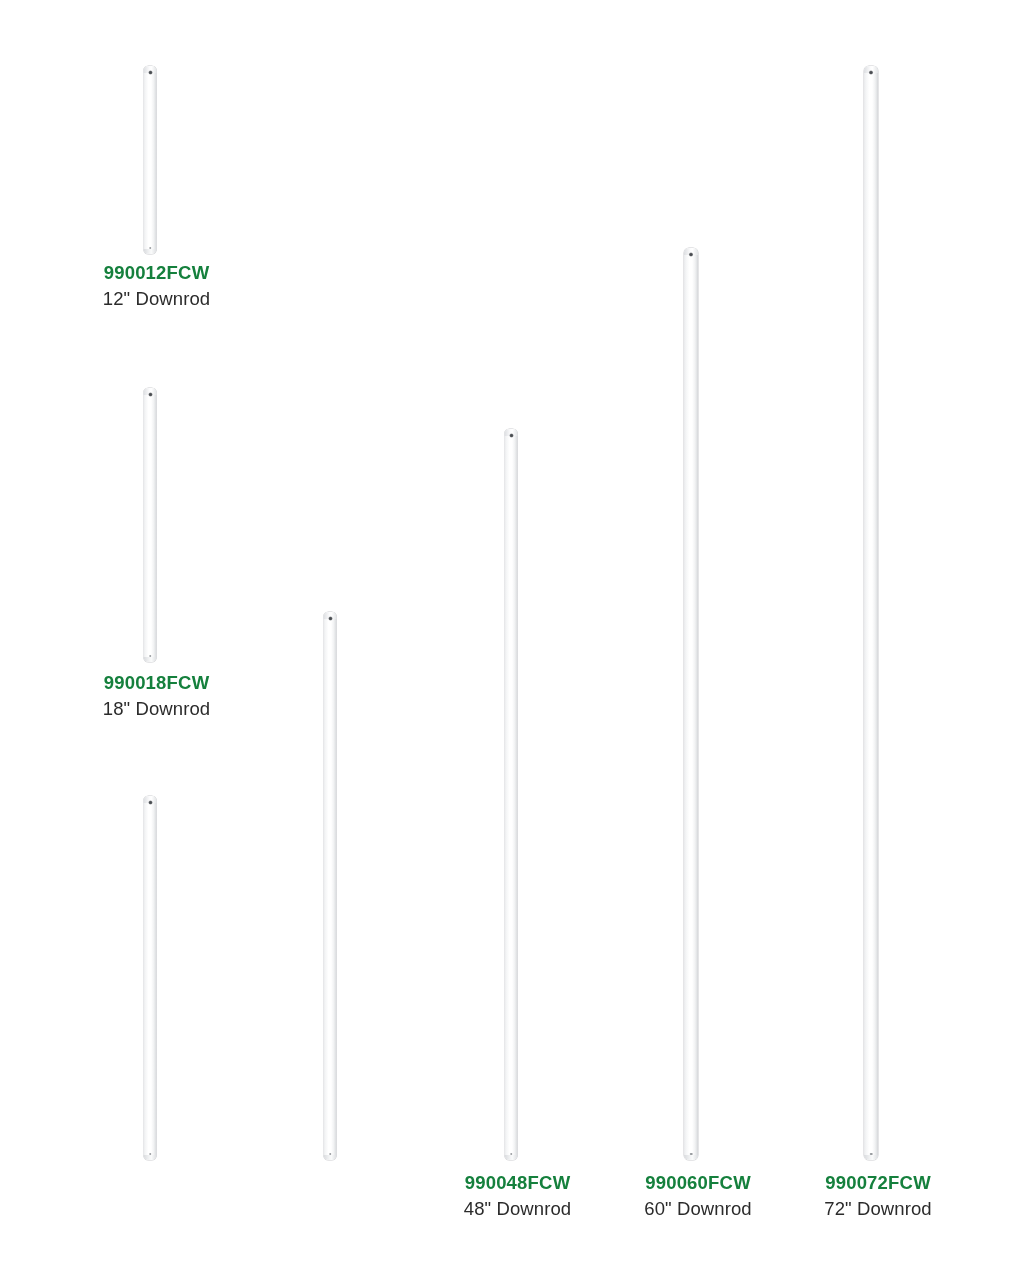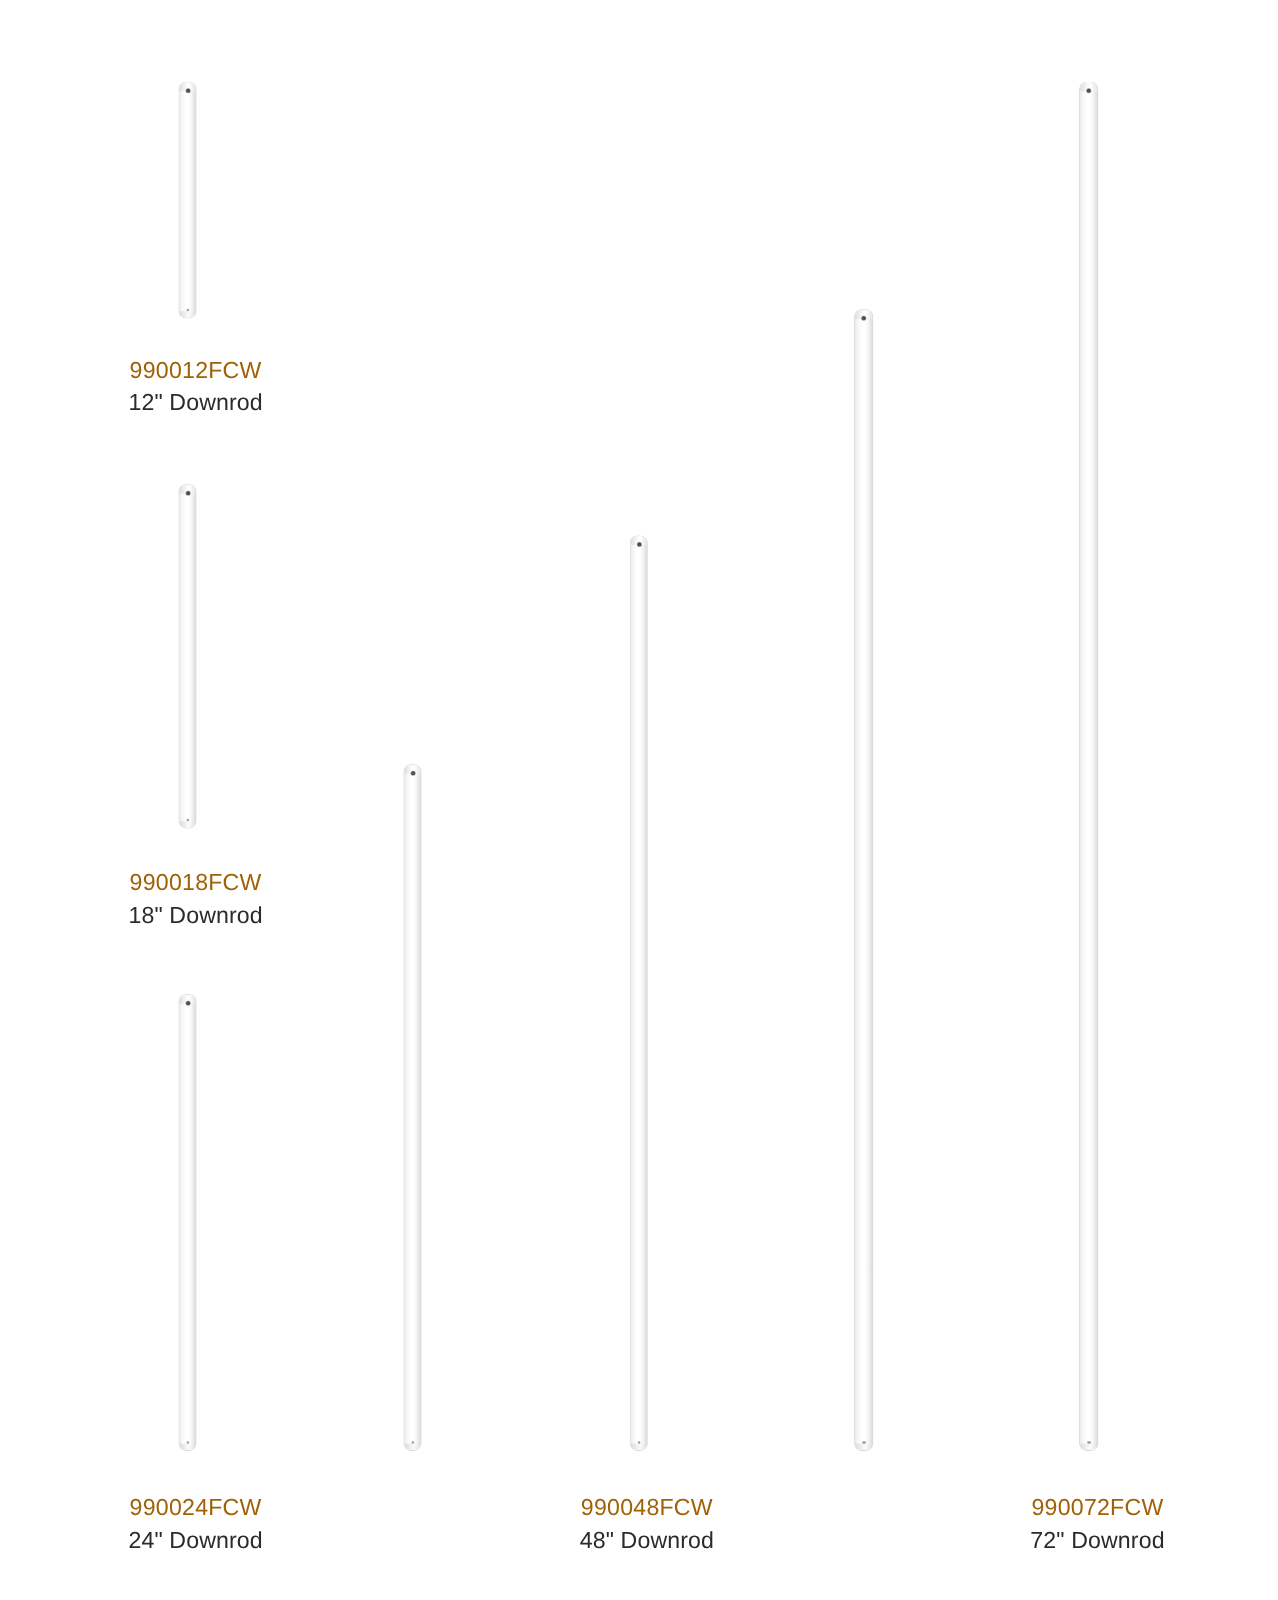--- a/index.html
+++ b/index.html
@@ -85,25 +85,24 @@
   }
   .labels {
     position: absolute;
     left: 50%;
     transform: translateX(-50%);
     text-align: center;
     white-space: nowrap;
   }
   .sku {
     font-size: 18.5px;
-    font-weight: normal;
-    color: #a16207;
+    font-weight: bold;
+    color: #15803d;
     letter-spacing: 0.2px;
     line-height: 26px;
-    margin-top: 23px;
   }
   .desc {
     font-size: 18.5px;
     font-weight: normal;
     color: #2b2b2b;
     letter-spacing: 0.1px;
     line-height: 26px;
   }
 </style>
 </head>
@@ -134,24 +133,20 @@
         <div class="desc">18" Downrod</div>
       </div>
     </div>
     <div class="rod-group" style="left: 0px; top: 0px; width: 1022px; height: 1280px;">
       <div class="rod" style="left: 150px; top: 796px; width: 13px; height: 364px;">
         <div class="cap-top"></div>
         <div class="hole-top"></div>
         <div class="cap-bottom"></div>
         <div class="hole-bottom"></div>
       </div>
-      <div class="labels" style="left: 156.5px; top: 1170px;">
-        <div class="sku">990024FCW</div>
-        <div class="desc">24" Downrod</div>
-      </div>
     </div>
     <div class="rod-group" style="left: 0px; top: 0px; width: 1022px; height: 1280px;">
       <div class="rod" style="left: 330px; top: 612px; width: 13px; height: 548px;">
         <div class="cap-top"></div>
         <div class="hole-top"></div>
         <div class="cap-bottom"></div>
         <div class="hole-bottom"></div>
       </div>
     </div>
     <div class="rod-group" style="left: 0px; top: 0px; width: 1022px; height: 904px;">
@@ -166,20 +161,24 @@
         <div class="desc">48" Downrod</div>
       </div>
     </div>
     <div class="rod-group" style="left: 0px; top: 0px; width: 1022px; height: 1280px;">
       <div class="rod" style="left: 691px; top: 248px; width: 14px; height: 912px;">
         <div class="cap-top"></div>
         <div class="hole-top"></div>
         <div class="cap-bottom"></div>
         <div class="hole-bottom"></div>
       </div>
+      <div class="labels" style="left: 698px; top: 1170px;">
+        <div class="sku">990060FCW</div>
+        <div class="desc">60" Downrod</div>
+      </div>
     </div>
     <div class="rod-group" style="left: 0px; top: 0px; width: 1002px; height: 1280px;">
       <div class="rod" style="left: 871px; top: 66px; width: 14px; height: 1094px;">
         <div class="cap-top"></div>
         <div class="hole-top"></div>
         <div class="cap-bottom"></div>
         <div class="hole-bottom"></div>
       </div>
       <div class="labels" style="left: 878px; top: 1170px;">
         <div class="sku">990072FCW</div>

